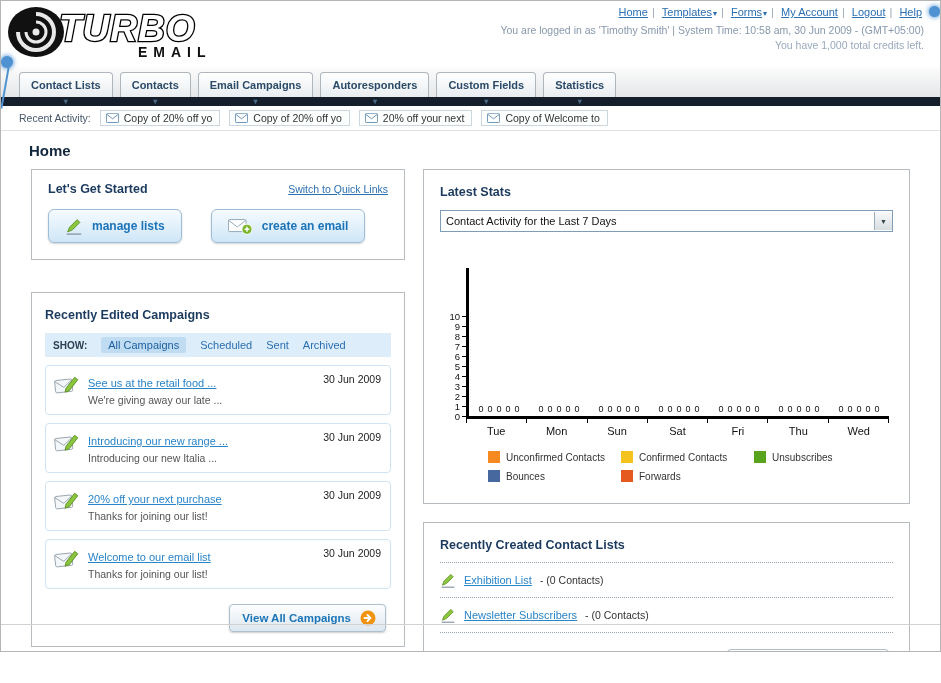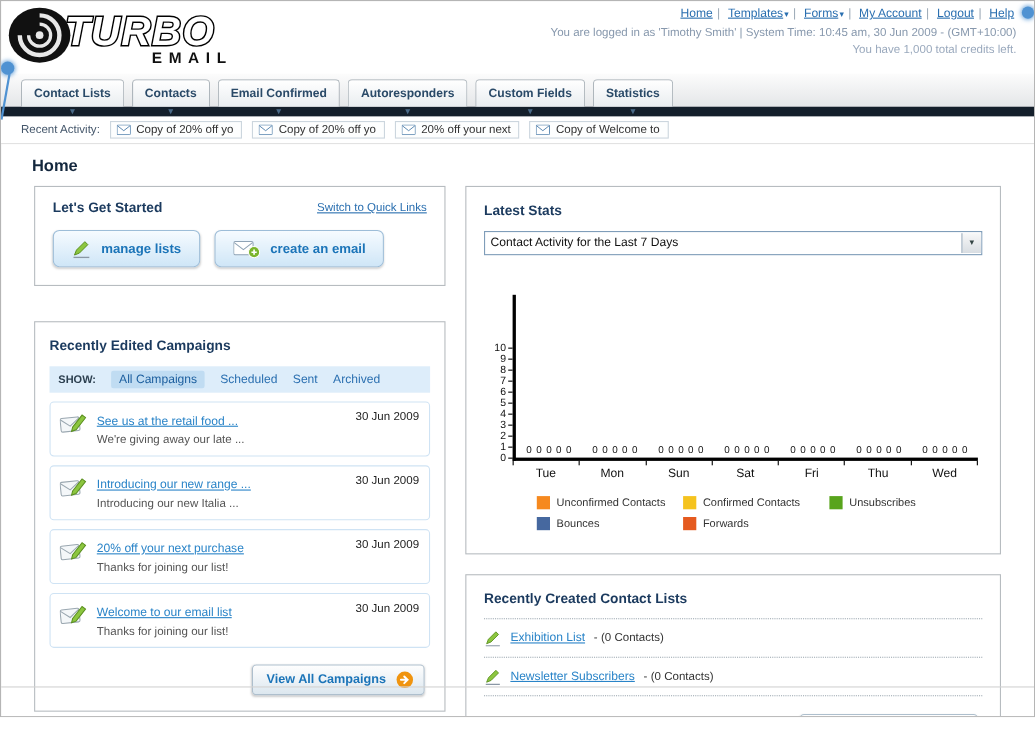--- a/index.html
+++ b/index.html
@@ -34,21 +34,21 @@
   .content{display:flex;gap:18px;padding:0 30px;align-items:flex-start;}
   .col-left{width:374px;flex:none;}
   .col-right{flex:1;min-width:0;}
   .panel{border:1px solid #b7bcc0;background:#fff;box-sizing:border-box;}
   .panel-title{font-size:12.5px;font-weight:bold;color:#1b3a5e;}
 
   
   .gs{padding:12px 16px 16px;margin-bottom:32px;}
   .gs-head{display:flex;justify-content:space-between;align-items:center;}
   .quick-link{font-size:10.5px;color:#2a6fb0;text-decoration:underline;cursor:pointer;}
-  .gs-btns{display:flex;gap:13px;margin-top:13px;}
+  .gs-btns{display:flex;gap:29px;margin-top:13px;}
   .gs-btn{display:flex;align-items:center;gap:9px;height:34px;box-sizing:border-box;padding:0 16px;border:1px solid #9dbdd8;border-radius:6px;background:linear-gradient(#f6fbff,#cfe6f7);font-size:12px;font-weight:bold;color:#1b74b8;box-shadow:0 1px 2px rgba(0,0,0,.18);cursor:pointer;}
 
   
   .camp{padding:12px 13px 14px;}
   .filters{margin-top:10px;background:#ddedfa;padding:4px 8px;display:flex;align-items:center;gap:14px;font-size:11px;}
   .show-label{font-weight:bold;color:#2d4050;font-size:10px;}
   .filter{color:#2a6fb0;cursor:pointer;}
   .filter.active{background:#c0dcf2;padding:2px 7px;border-radius:2px;color:#1b5e9e;}
   .camp-row{display:flex;align-items:flex-start;gap:9px;border:1px solid #cfe3f4;border-radius:4px;margin-top:8px;padding:7px 9px 8px 8px;}
   .camp-icon{flex:none;margin-top:1px;}
@@ -173,21 +173,21 @@
     </div>
     <div class="top-right">
       <nav class="top-links">
         <a>Home</a><span class="sep">|</span>
         <a><span>Templates</span><span class="caret">▾</span></a><span class="sep">|</span>
         <a><span>Forms</span><span class="caret">▾</span></a><span class="sep">|</span>
         <a>My Account</a><span class="sep">|</span>
         <a>Logout</a><span class="sep">|</span>
         <a>Help</a>
       </nav>
-      <div class="session">You are logged in as 'Timothy Smith' | System Time: 10:45 am, 30 Jun 2009 - (GMT+10:00)</div>
+      <div class="session">You are logged in as 'Timothy Smith' | System Time: 10:58 am, 30 Jun 2009 - (GMT+05:00)</div>
       <div class="credits">You have 1,000 total credits left.</div>
     </div>
   </div>
 
   <div class="tabbar">
     <div class="tab">
       <svg width="14" height="13">
           <use href="#i-book"></use>
         </svg>
       <span>Contact Lists</span>
@@ -197,21 +197,21 @@
       <svg width="14" height="13">
           <use href="#i-person"></use>
         </svg>
       <span>Contacts</span>
       <span class="caret">▾</span>
     </div>
     <div class="tab">
       <svg width="15" height="11" viewBox="0 0 16 12">
           <use href="#i-envelope"></use>
         </svg>
-      <span>Email Confirmed</span>
+      <span>Email Campaigns</span>
       <span class="caret">▾</span>
     </div>
     <div class="tab">
       <svg width="16" height="13">
           <use href="#i-env-arrows"></use>
         </svg>
       <span>Autoresponders</span>
       <span class="caret">▾</span>
     </div>
     <div class="tab">

